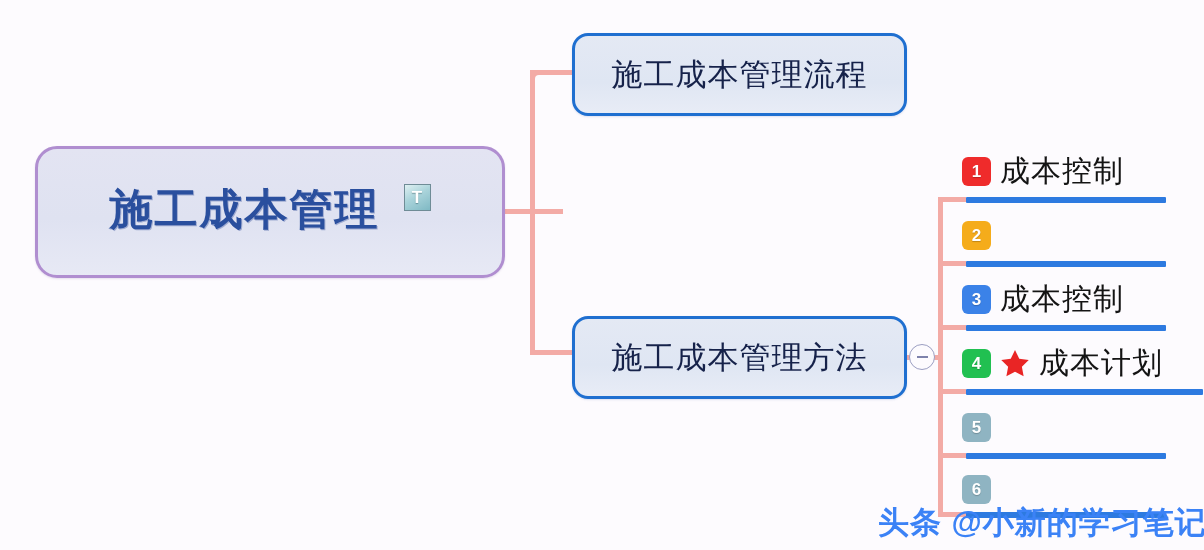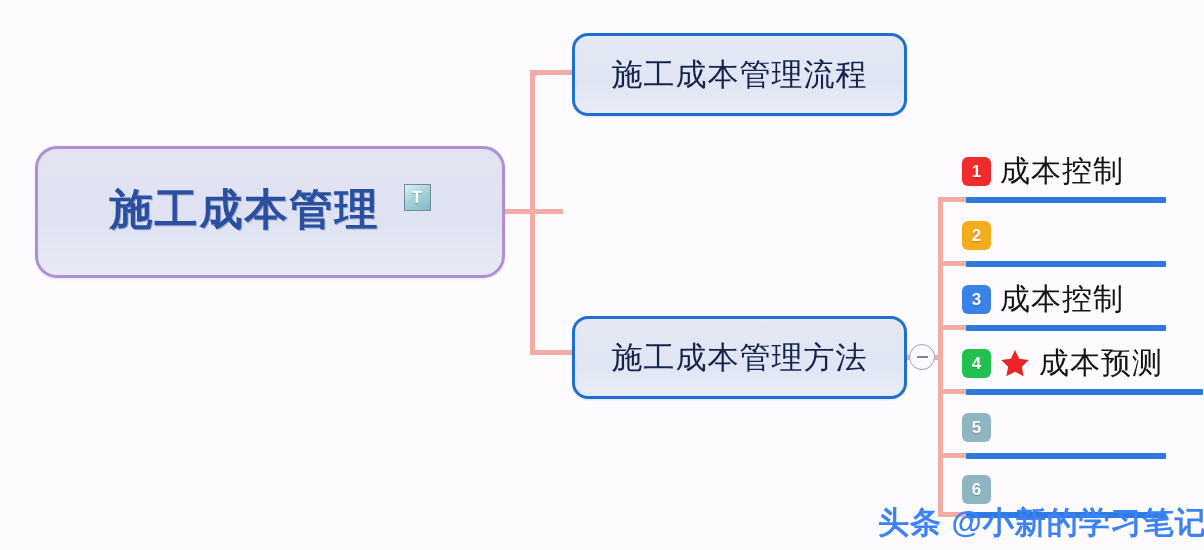--- a/index.html
+++ b/index.html
@@ -239,21 +239,21 @@
   <div class="leaf" id="leaf-3" style="top:278px;">
     <span class="leaf-badge" id="badge-3" style="background: rgb(59, 130, 232);">3</span>
     <span class="leaf-text">成本控制</span>
   </div>
 
   <div class="leaf" id="leaf-4" style="top:342px;">
     <span class="leaf-badge" id="badge-4" style="background: rgb(33, 192, 81);">4</span>
     <svg class="star-icon" id="star-4" width="30" height="30" viewBox="0 0 24 24">
       <polygon points="12,1.6 15.4,8.6 23,9.6 17.5,15 18.9,22.6 12,19 5.1,22.6 6.5,15 1,9.6 8.6,8.6" fill="#e92525"></polygon>
     </svg>
-    <span class="leaf-text">成本预测</span>
+    <span class="leaf-text">成本计划</span>
   </div>
 
   <div class="leaf" id="leaf-5" style="top:406px;">
     <span class="leaf-badge" id="badge-5" style="background: rgb(143, 180, 194);">5</span>
   </div>
 
   <div class="leaf" id="leaf-6" style="top:468px;">
     <span class="leaf-badge" id="badge-6" style="background: rgb(143, 180, 194);">6</span>
   </div>
 

